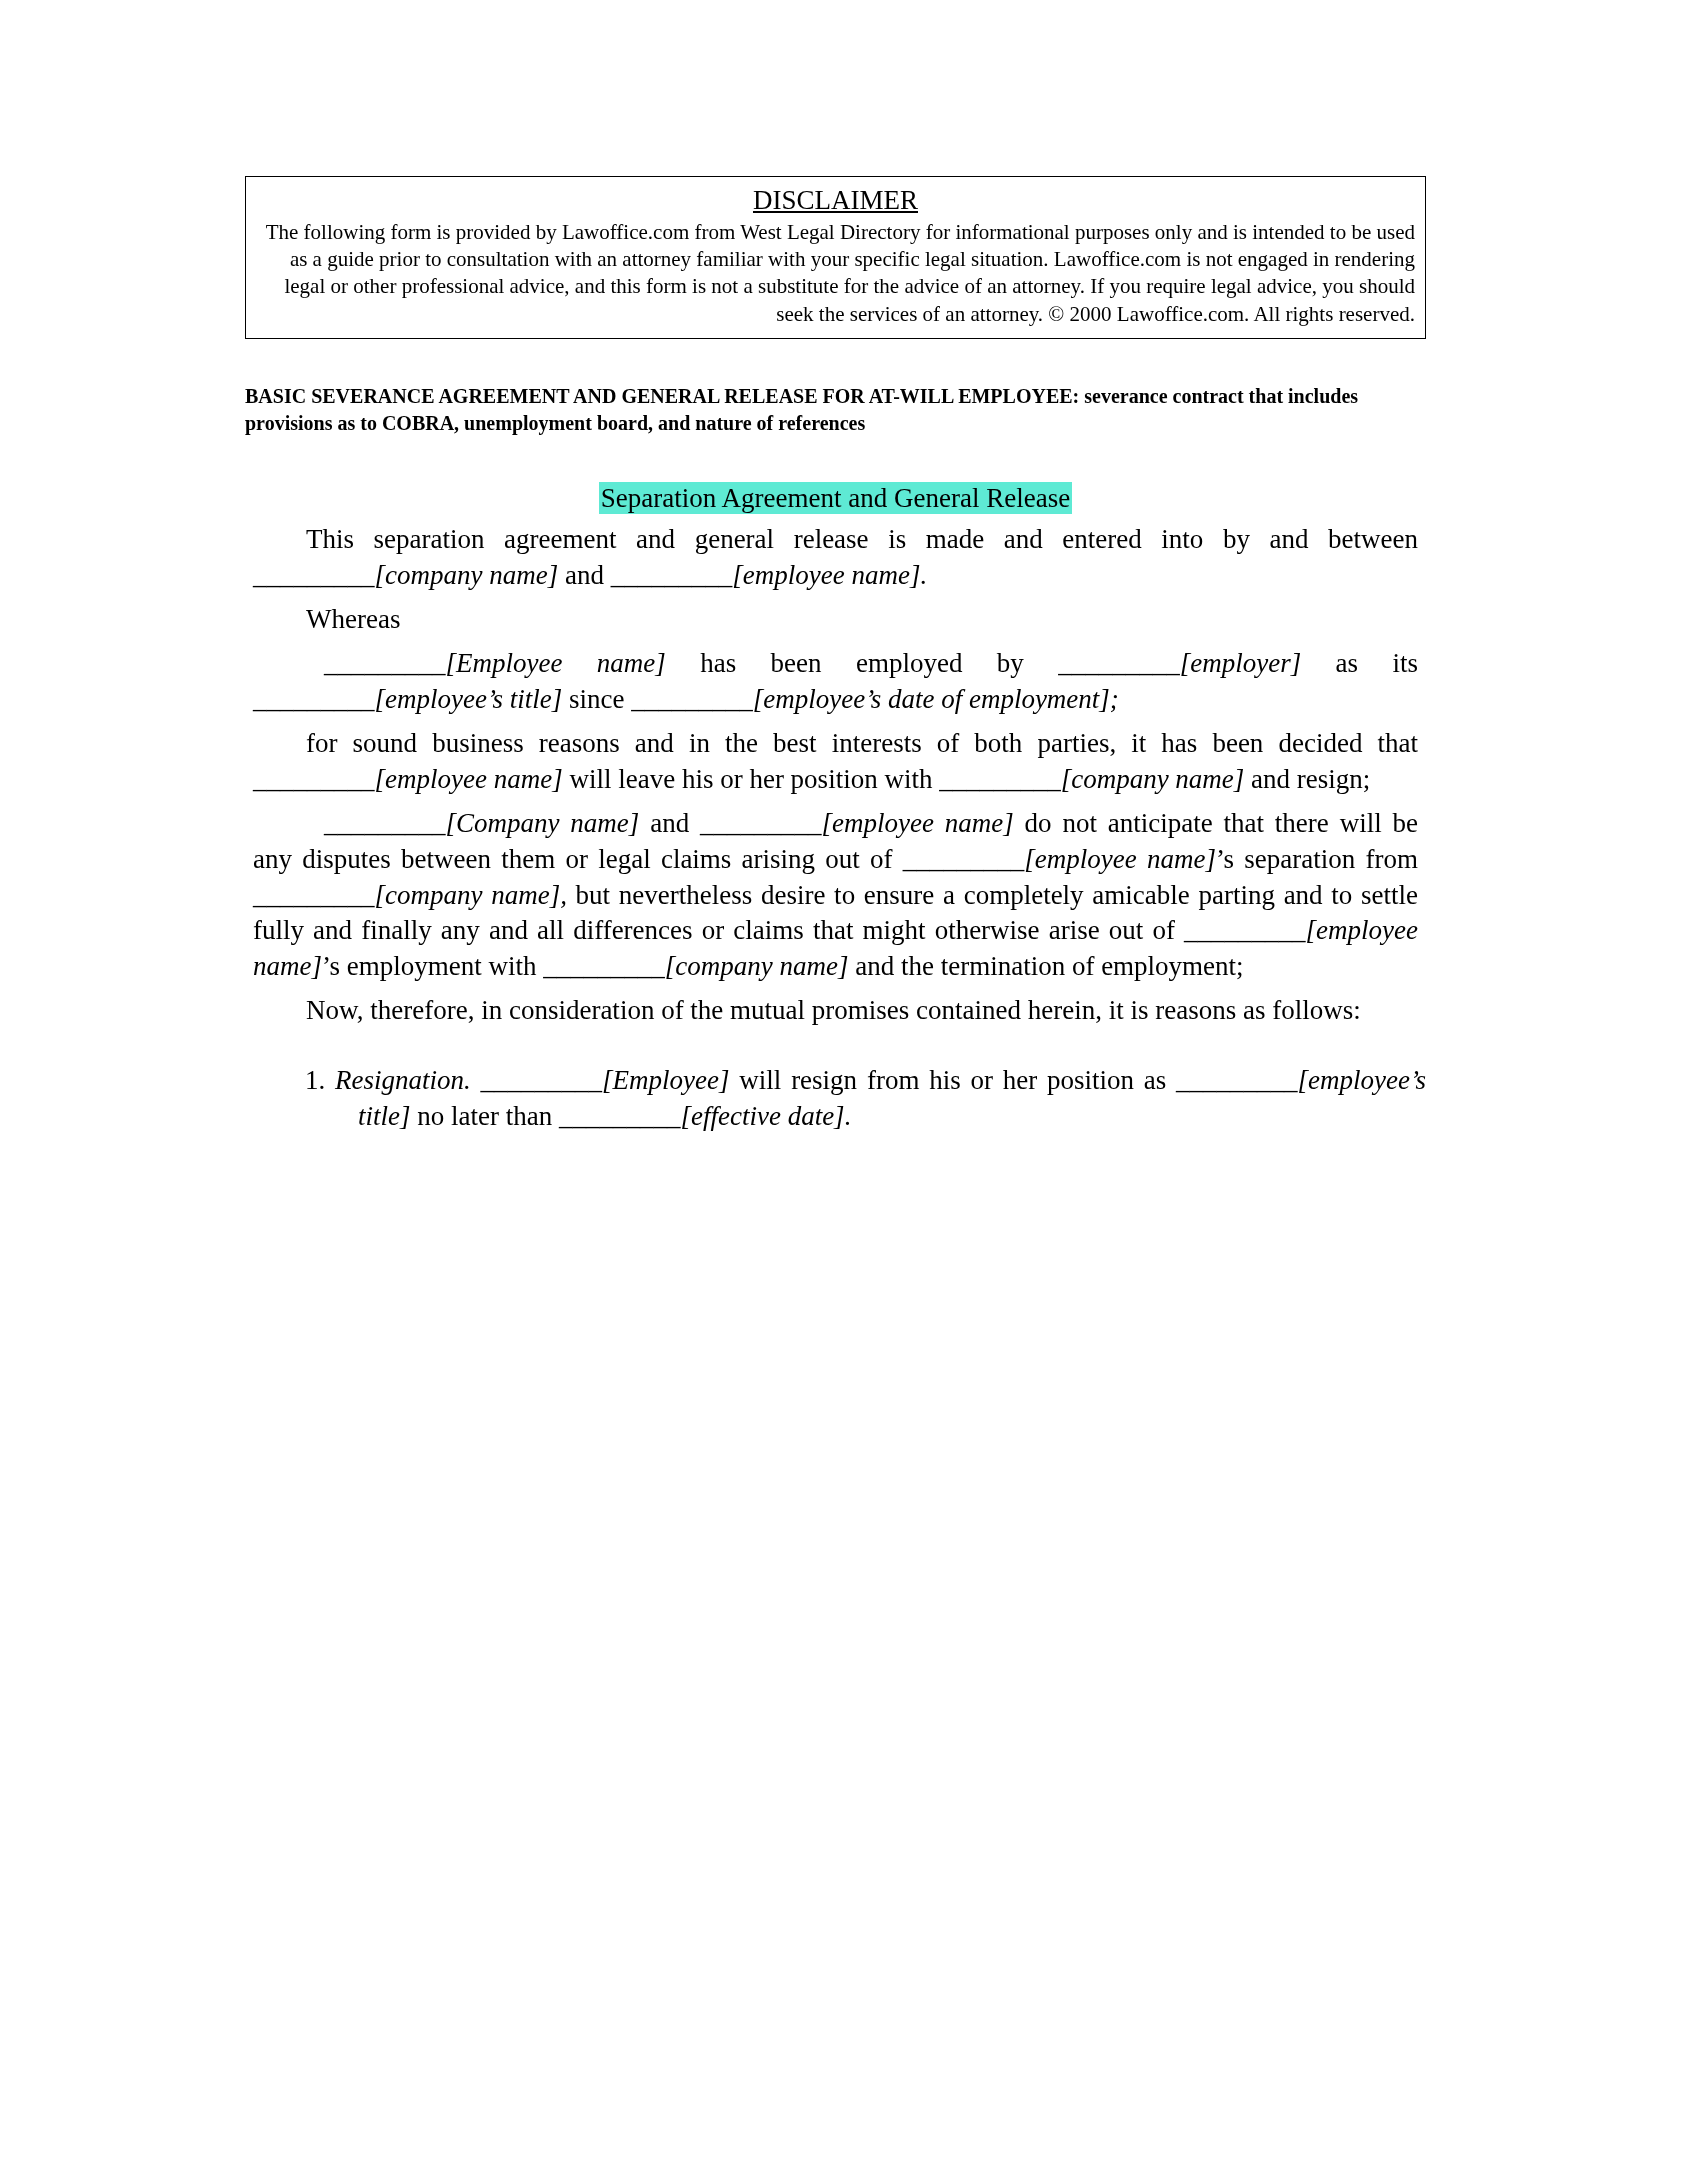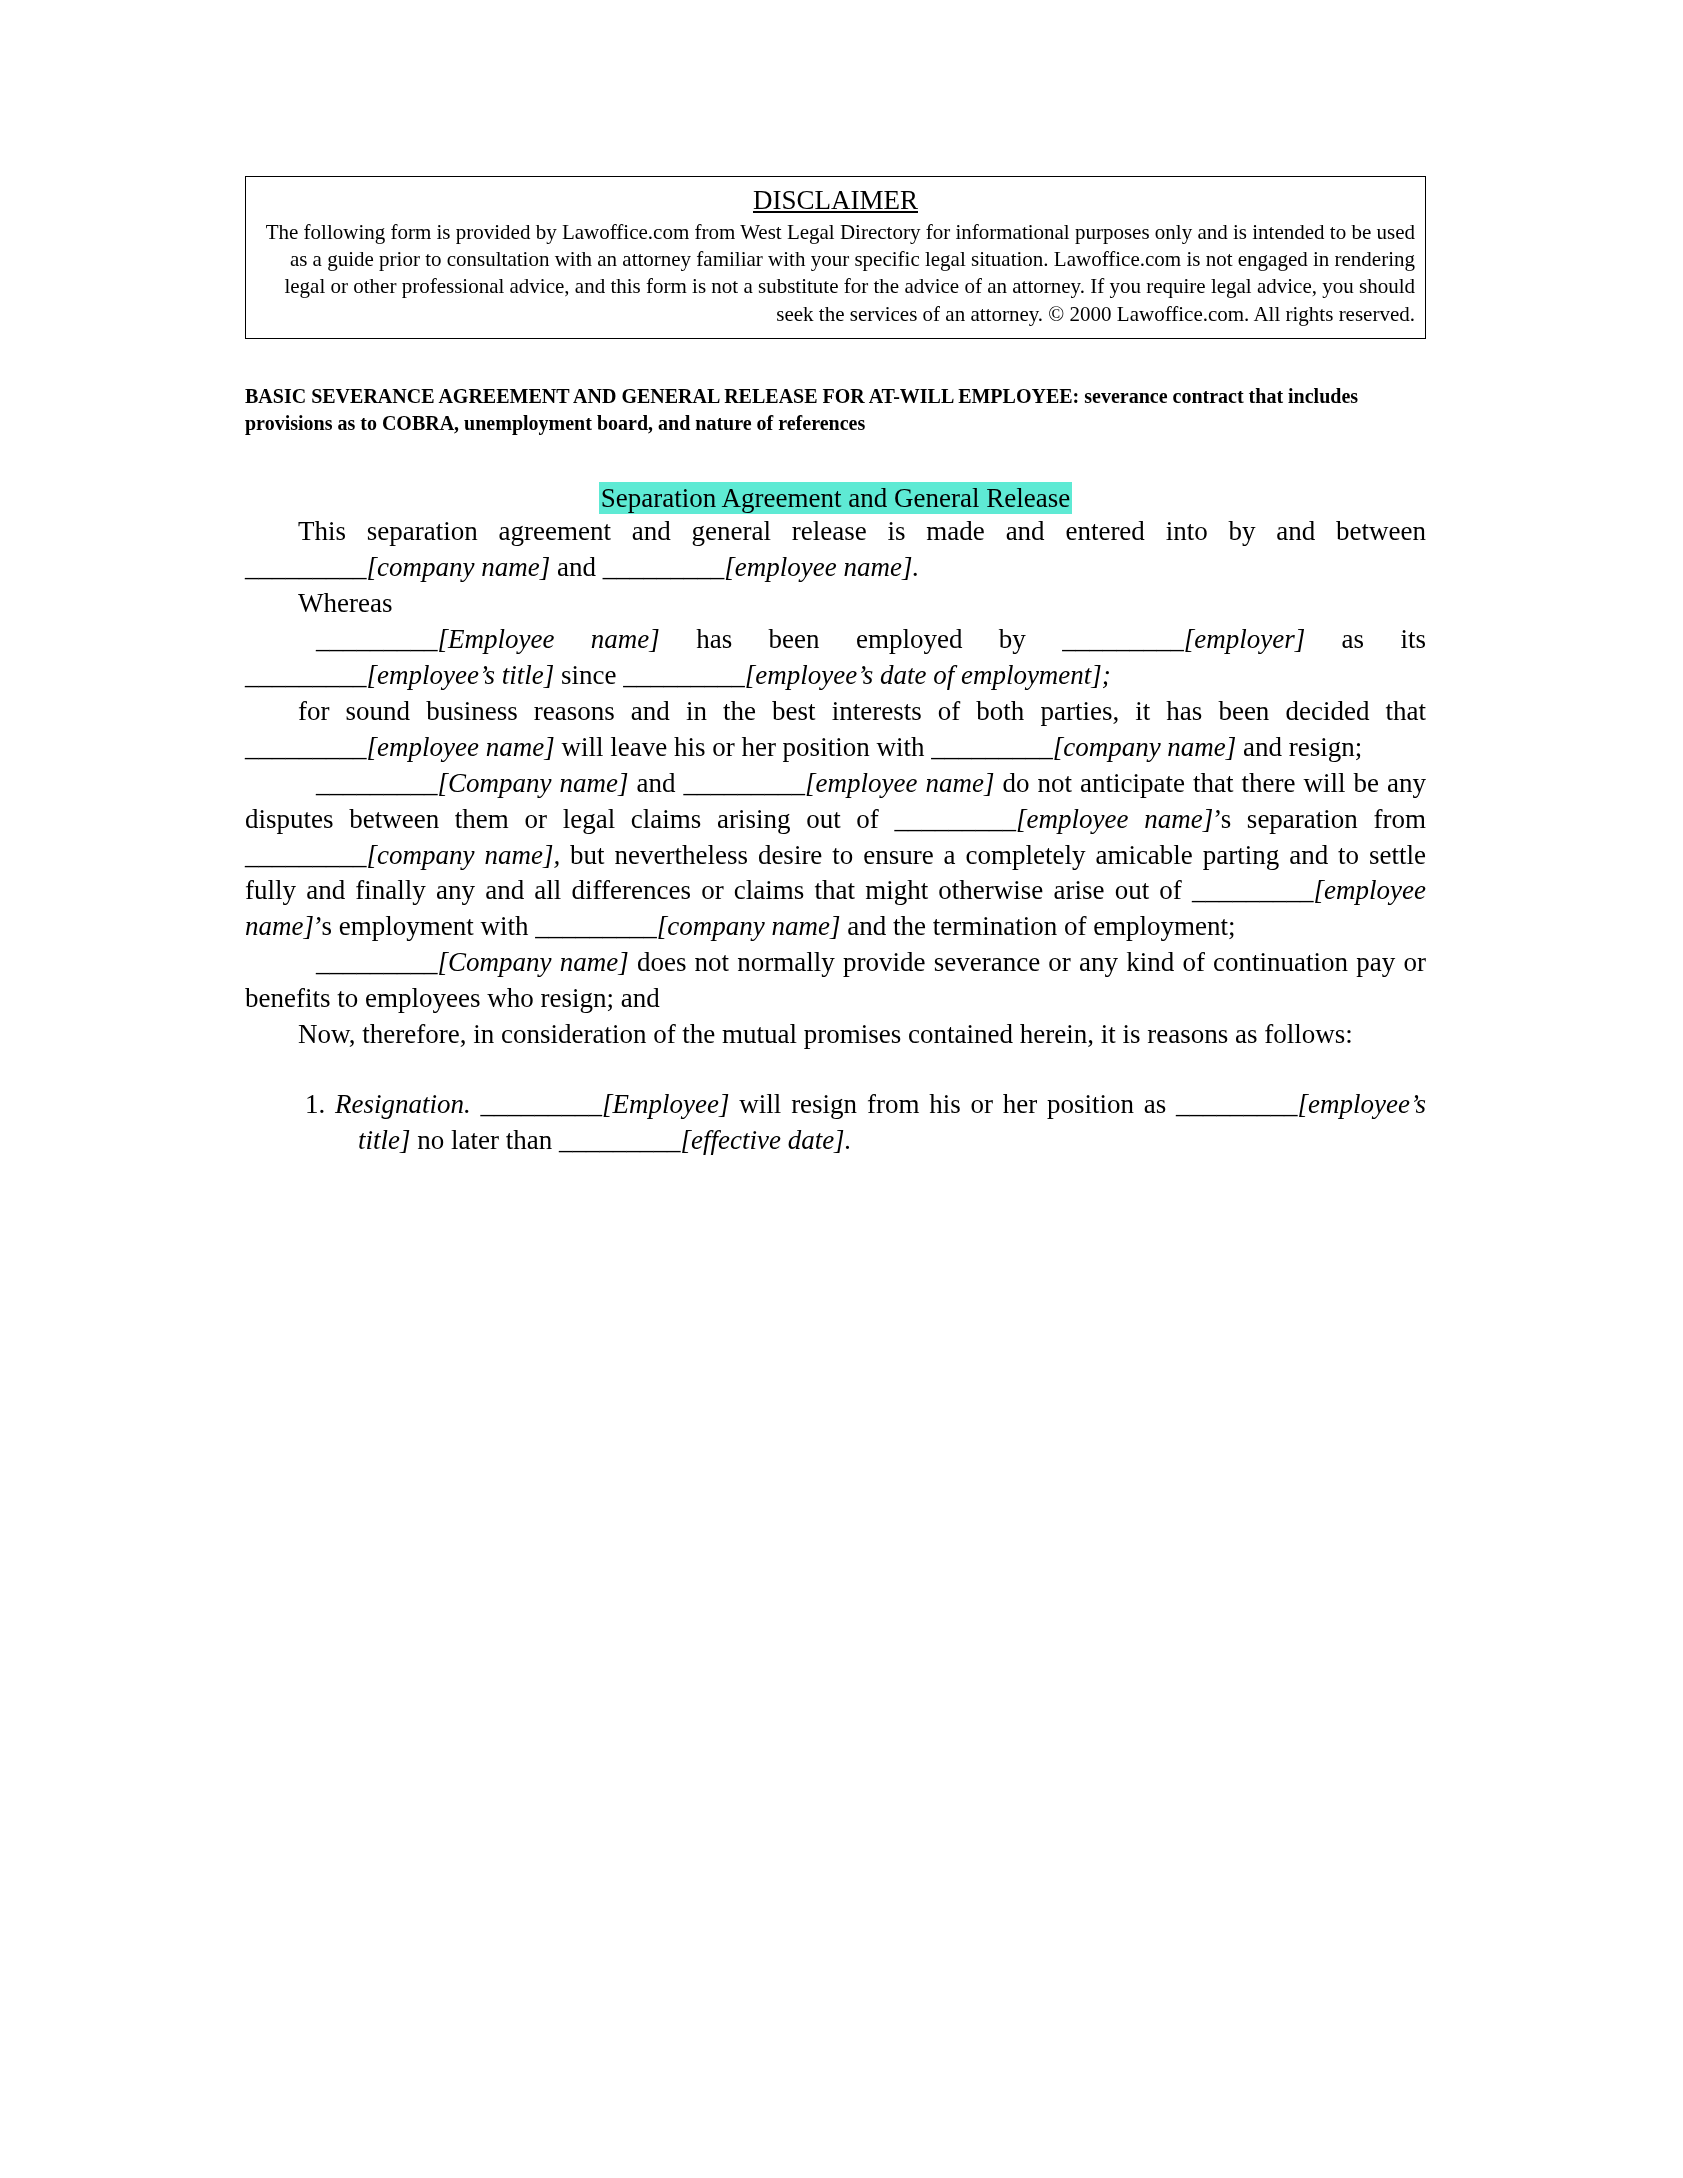--- a/index.html
+++ b/index.html
@@ -66,21 +66,21 @@
   }
   .highlight-heading {
     background: #5eead4;
     font-size: 27px;
     padding: 1px 2px;
   }
 
   p.body {
     font-size: 27px;
     line-height: 1.33;
-    margin: 0;
+    margin: 8px;
     text-align: justify;
     text-justify: inter-word;
   }
   .gap-lg { margin-top: 34px; }
   .gap-md { margin-top: 30px; }
   .indent { text-indent: 53px; }
   .indent-big { text-indent: 71px; }
   em { font-style: italic; }
 
   ol.numbered {
@@ -122,23 +122,20 @@
     </p>
 
     <p class="body indent gap-md">
       <span>for sound business reasons and in the best interests of both parties, it has been decided that </span><span>_________</span><em>[employee name]</em><span> will leave his or her position with </span><span>_________</span><em>[company name]</em><span> and resign;</span>
     </p>
 
     <p class="body indent-big gap-md">
       <span>_________</span><em>[Company name]</em><span> and </span><span>_________</span><em>[employee name]</em><span> do not anticipate that there will be any disputes between them or legal claims arising out of </span><span>_________</span><em>[employee name]</em><span>’s separation from </span><span>_________</span><em>[company name],</em><span> but nevertheless desire to ensure a completely amicable parting and to settle fully and finally any and all differences or claims that might otherwise arise out of </span><span>_________</span><em>[employee name]</em><span>’s employment with </span><span>_________</span><em>[company name]</em><span> and the termination of employment;</span>
     </p>
 
-    <p class="body indent-big gap-md">
-      <span>_________</span><em>[Company name]</em><span> does not normally provide severance or any kind of continuation pay or benefits to employees who resign; and</span>
-    </p>
 
 
     <p class="body indent gap-md">Now, therefore, in consideration of the mutual promises contained herein, it is reasons as follows:</p>
 
     <ol class="numbered" style="list-style:none;">
       <li style="text-indent:-53px;">
         <span>1.</span>
         <em>Resignation.</em>
         <span>_________</span><em>[Employee]</em><span> will resign from his or her position as </span><span>_________</span><em>[employee’s title]</em><span> no later than </span><span>_________</span><em>[effective date].</em>
       </li>

